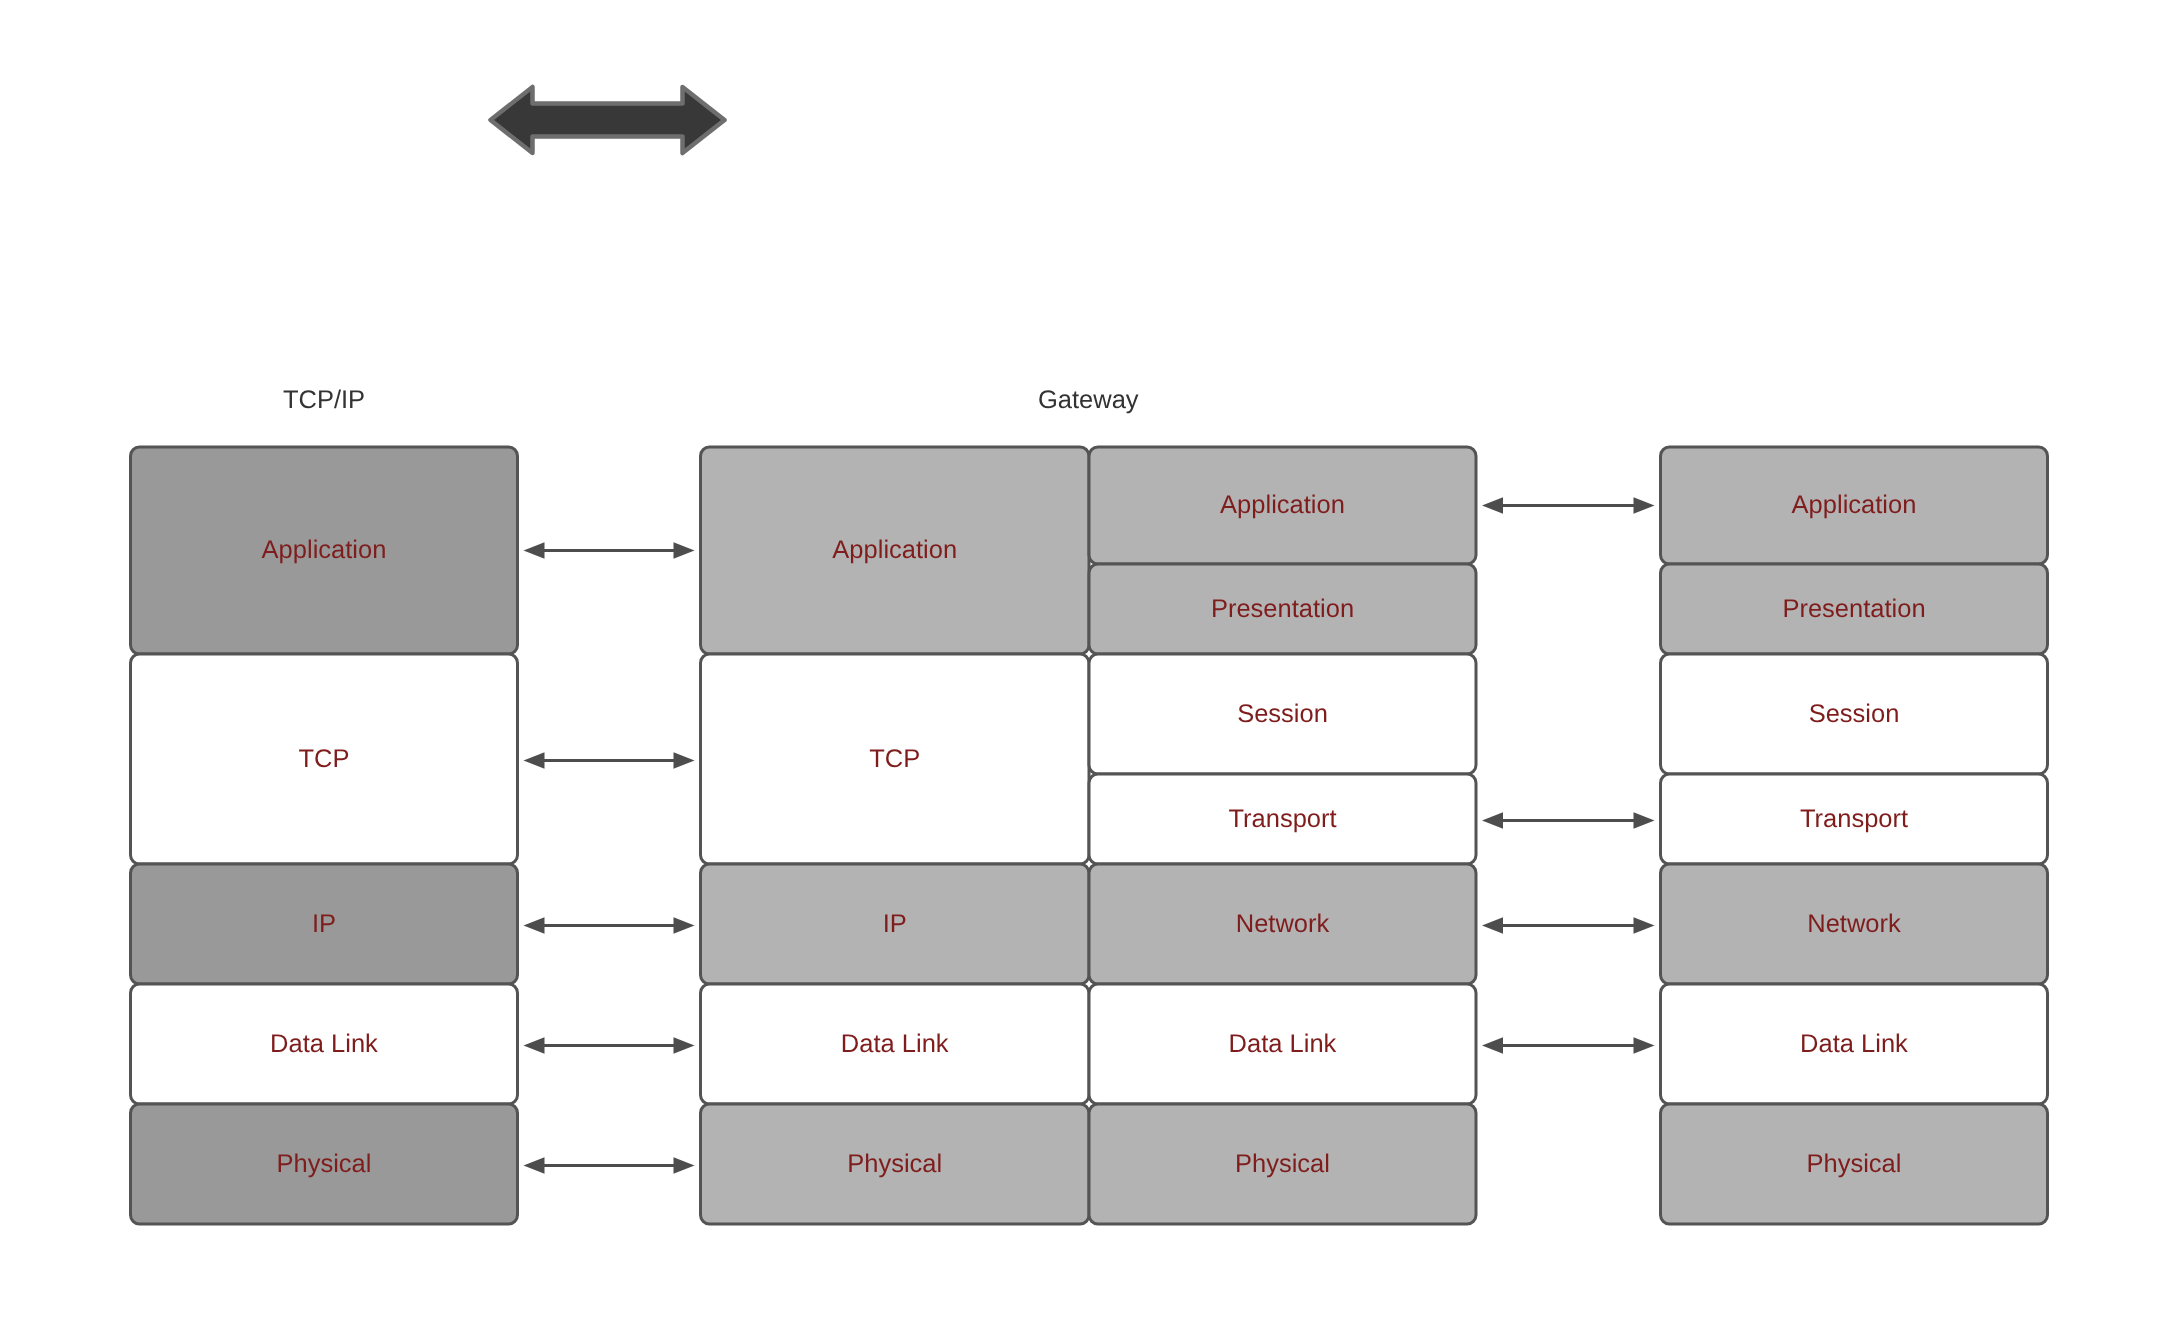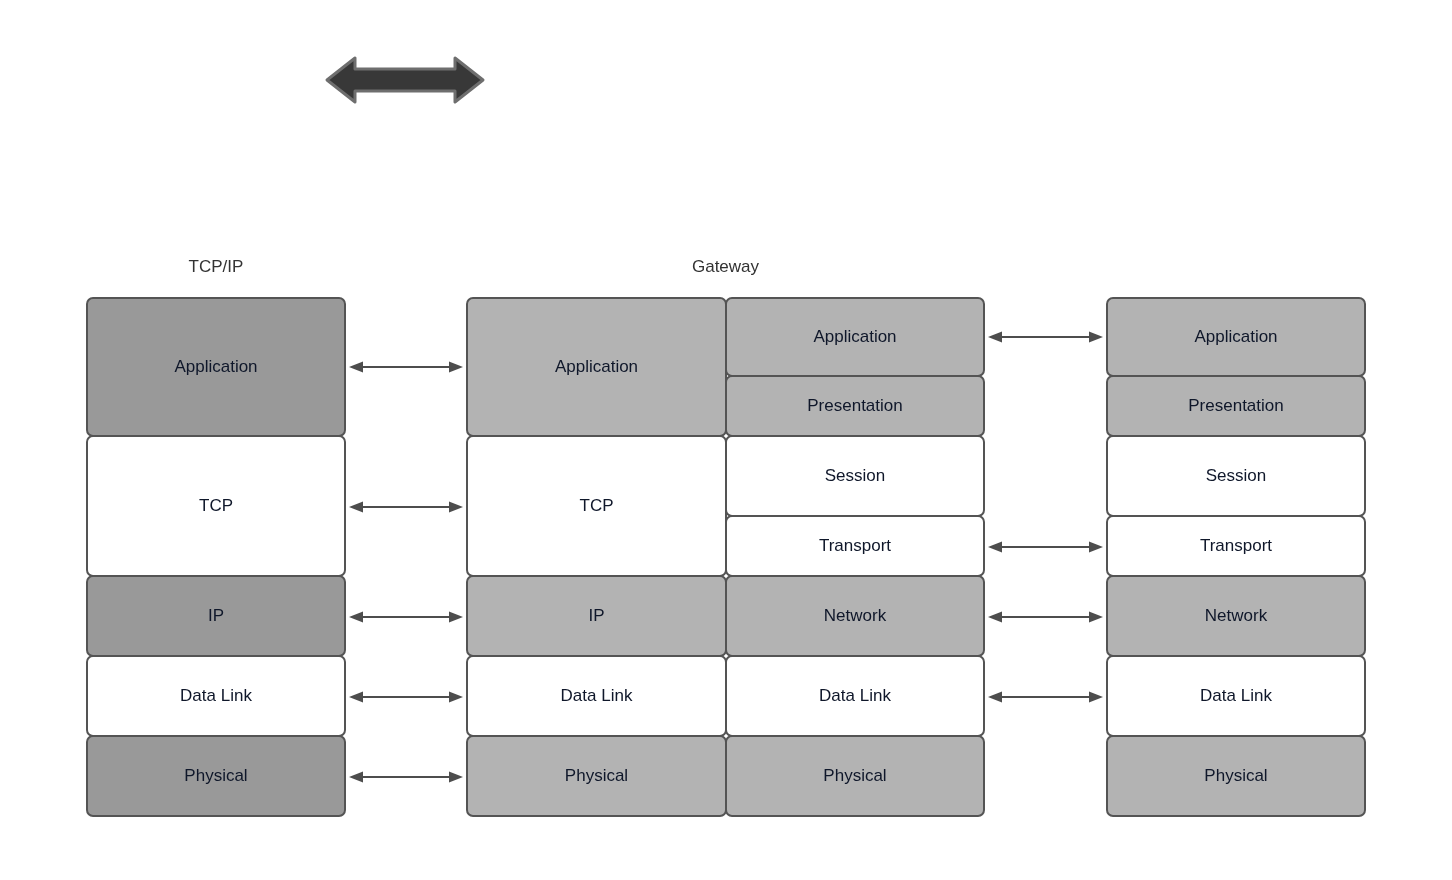--- a/index.html
+++ b/index.html
@@ -18,21 +18,21 @@
   }
   .hdr-tcpip{left:86px;width:260px;}
   .hdr-gateway{left:466px;width:519px;}
   .hdr-osi{left:1106px;width:260px;}
   .box{
     position:absolute;
     box-sizing:border-box;
     border:2px solid #545454;
     border-radius:7px;
     display:flex;align-items:center;justify-content:center;
-    font-size:17px;color:#0f172a;
+    font-size:17px;color:#7f1d1d;
     text-align:center;
   }
   .col-tcpip{left:86px;width:260px;}
   .col-gwl{left:466px;width:261px;}
   .col-gwr{left:725px;width:260px;}
   .col-osi{left:1106px;width:260px;}
   .overlay{
     position:absolute;left:0;top:0;width:1452px;height:880px;
     pointer-events:none;
   }

